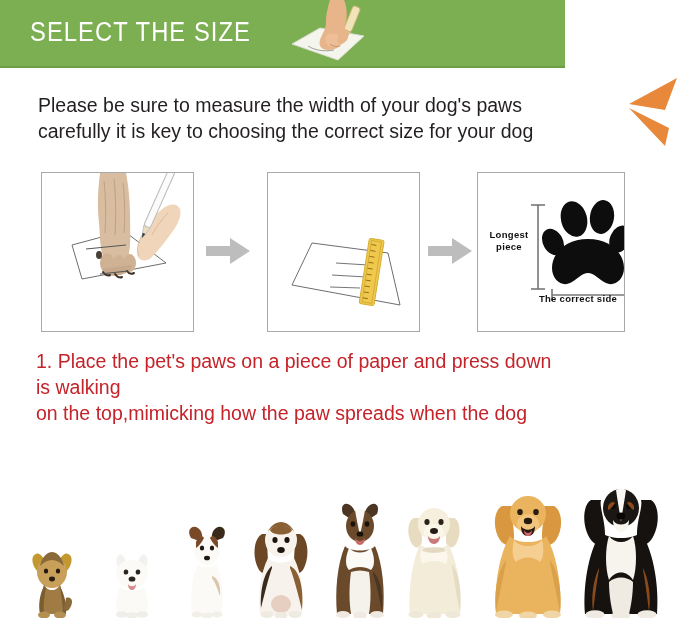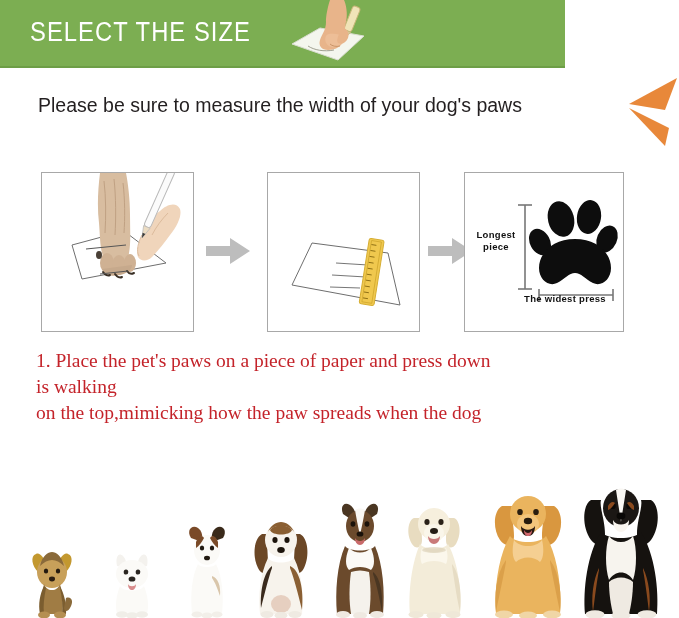--- a/index.html
+++ b/index.html
@@ -37,21 +37,21 @@
   .intro div{white-space:nowrap;}
 
   
   .panels{position:absolute;left:41px;top:172px;width:597px;height:160px;}
   .panel{
     position:absolute;top:0;background:#ffffff;
     border:1px solid #a8a8a8;box-sizing:border-box;overflow:hidden;
   }
   .panel-1{left:0;width:153px;height:160px;}
   .panel-2{left:226px;width:153px;height:160px;}
-  .panel-3{left:423px;width:160px;height:160px;}
+  .panel-3{left:436px;width:148px;height:160px;}
   .arrow-gray{position:absolute;top:66px;width:44px;height:26px;}
   .arrow-1{left:165px;}
   .arrow-2{left:387px;}
 
   
   .lbl-longest{
     position:absolute;left:8px;top:56px;width:46px;text-align:center;
     font-size:9.5px;font-weight:bold;line-height:11.5px;color:#111;
     letter-spacing:.3px;
   }
@@ -59,21 +59,21 @@
     position:absolute;left:44px;top:120px;width:112px;text-align:center;
     font-size:9.5px;font-weight:bold;color:#111;letter-spacing:.3px;
   }
 
   
   .steps{position:absolute;left:36px;top:348px;width:630px;}
   .step{
     color:#c4232a;font-size:19.5px;line-height:26px;
     font-family:"Liberation Sans Narrow","Liberation Sans",sans-serif;
   }
-  .step-1{font-family:Liberation Serif, serif;}
+  .step-1{}
   .step div{white-space:nowrap;}
 
   
   .dogs{position:absolute;left:0;top:482px;width:679px;height:136px;}
   .dog{position:absolute;bottom:0;}
 </style>
 </head>
 <body>
 
 <div class="page">
@@ -101,20 +101,21 @@
     </svg>
   </div>
 
   <svg class="chevron" viewBox="0 0 72 72">
     <polygon points="70,2 22,28 58,34" fill="#e8883a"></polygon>
     <polygon points="22,32 62,52 58,70" fill="#e8883a"></polygon>
   </svg>
 
   <div class="intro">
     <div>Please be sure to measure the width of your dog's paws</div>
+    <div>carefully it is key to choosing the correct size for your dog</div>
   </div>
 
   <div class="panels">
 
     <div class="panel panel-1">
       <svg width="151" height="158" viewBox="0 0 151 158">
 
         <polygon points="30,72 82,58 124,90 40,106" fill="#ffffff" stroke="#6e6e6e" stroke-width="1"></polygon>
 
         <path d="M58,0 C56,16 55,34 57,50 C58,62 58,72 60,80 C62,88 66,92 74,92 C82,92 86,88 87,80 C89,70 88,56 88,42 C88,26 86,10 84,0 Z" fill="#d8bda0"></path>
@@ -197,21 +198,21 @@
         <ellipse cx="124" cy="44" rx="12" ry="17" transform="rotate(9 124 44)" fill="#0d0d0d"></ellipse>
         <ellipse cx="75" cy="69" rx="10" ry="14" transform="rotate(-28 75 69)" fill="#0d0d0d"></ellipse>
         <ellipse cx="142" cy="66" rx="10" ry="14" transform="rotate(24 142 66)" fill="#0d0d0d"></ellipse>
         <path d="M110,66 C132,66 146,80 146,95 C146,107 136,114 128,110 C120,106 116,100 110,100
                  C104,100 100,106 92,110 C84,114 74,107 74,95 C74,80 88,66 110,66 Z" fill="#0d0d0d"></path>
       </svg>
       <div class="lbl-longest">
         <div>Longest</div>
         <div>piece</div>
       </div>
-      <div class="lbl-widest">The widest press</div>
+      <div class="lbl-widest">The correct side</div>
     </div>
   </div>
 
   <div class="steps">
     <div class="step step-1">
       <div>1.  Place the pet's paws on a piece of paper and press down</div>
       <div>is walking</div>
       <div>on the top,mimicking how the paw spreads when the dog</div>
     </div>
   </div>

